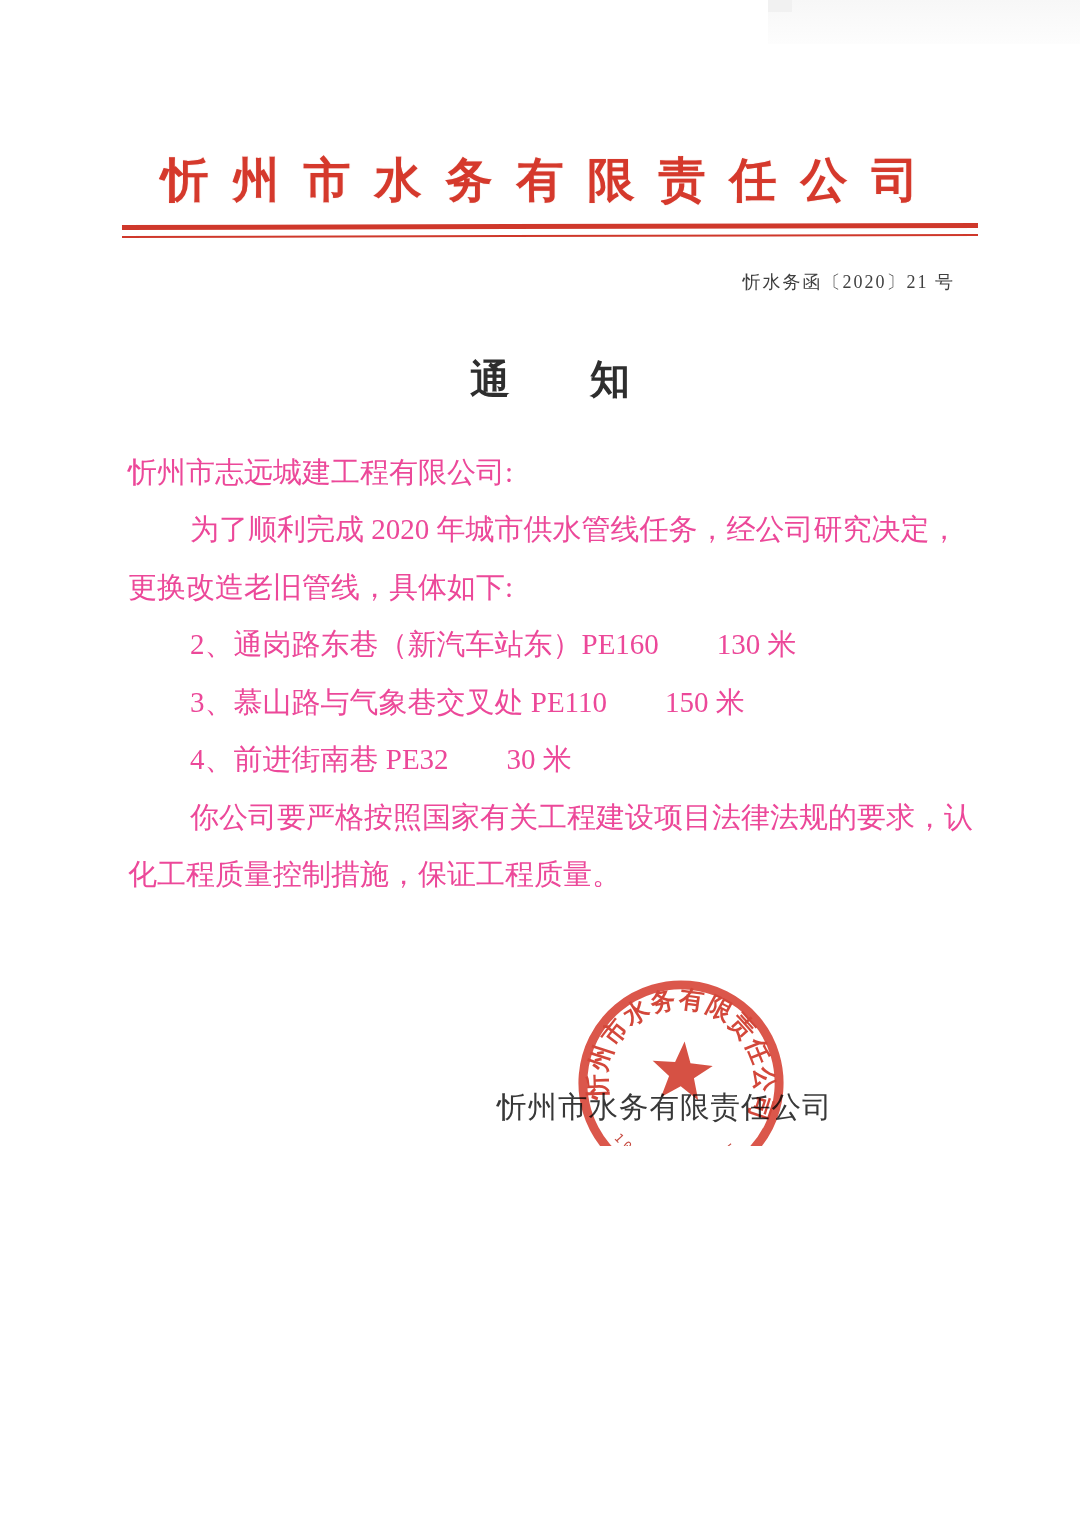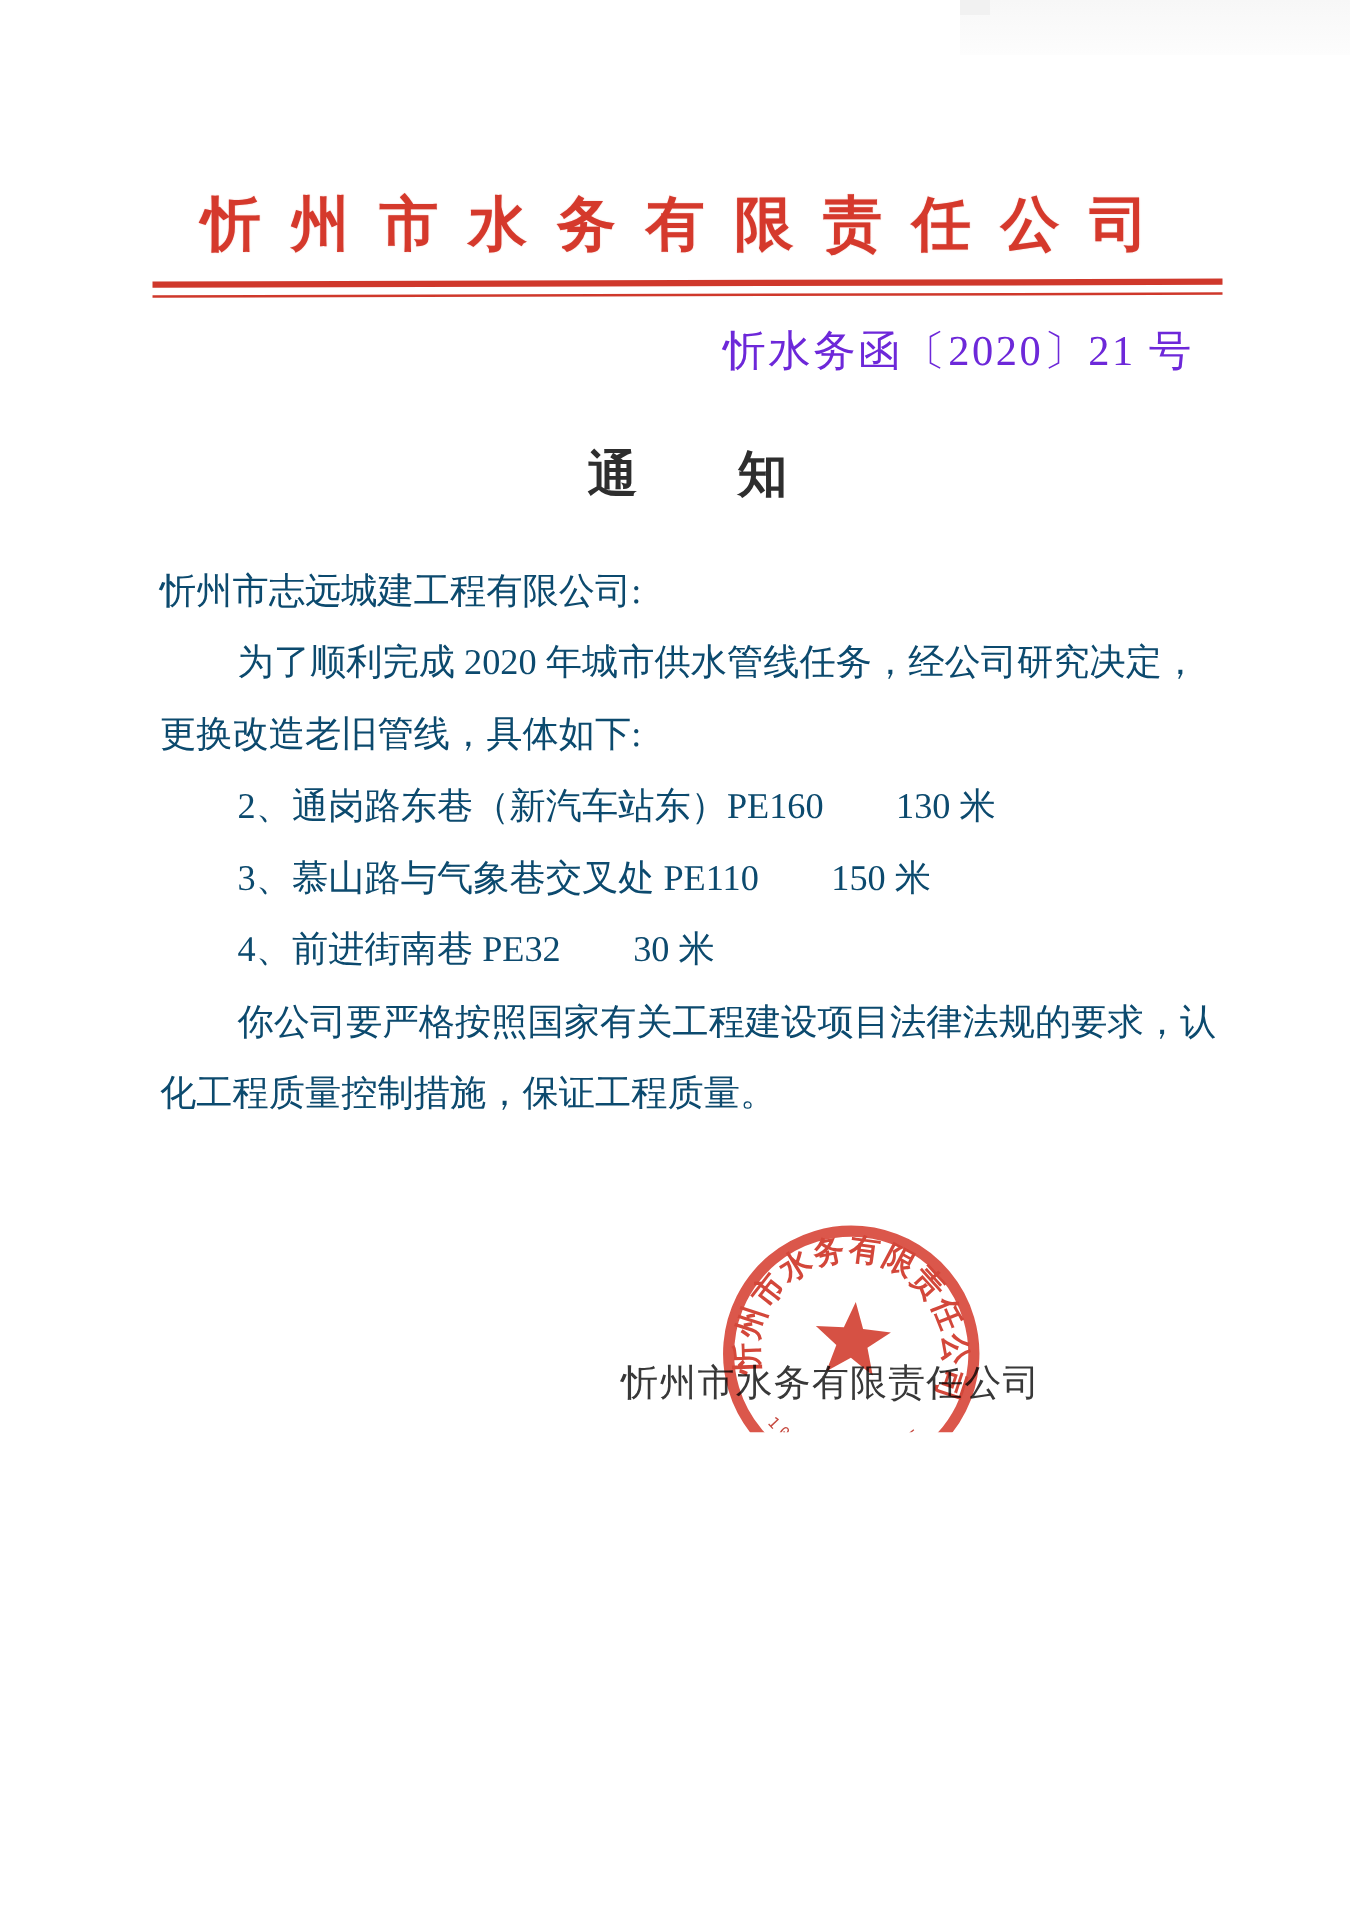--- a/index.html
+++ b/index.html
@@ -29,35 +29,35 @@
   }
   .header-divider {
     position:absolute; left:122px; top:224px; width:856px; height:13px;
     border-top:5px solid #cf382b;
     border-bottom:2px solid #cf382b;
     box-sizing:border-box;
     transform:rotate(-0.15deg);
   }
   .doc-number {
     position:absolute; right:125px; top:262px;
-    font-size:34px; line-height:40px; color:#6d28d9;
+    font-size:18px; line-height:40px; color:#404040;
     letter-spacing:2px; white-space:pre;
   }
   .notice-title {
     position:absolute; left:0; top:354px; width:1100px;
     text-align:center;
     font-size:40px; font-weight:bold; line-height:52px; color:#2e2e2e;
     white-space:pre;
   }
   .body-block {
     position:absolute; left:128px; top:444px; width:836px;
   }
   .body-line {
     height:57.5px; display:flex; align-items:center;
-    font-size:29px; color:#0c4a6e; white-space:pre;
+    font-size:29px; color:#ec4899; white-space:pre;
   }
   .indent { padding-left:62px;text-align:center; }
   .signature-company {
     position:absolute; left:497px; top:1085px;
     font-size:29.5px; line-height:44px; color:#383838;
     letter-spacing:1px; white-space:pre;
   }
   .signature-date {
     position:absolute; left:552px; top:1141px;
     font-size:29.5px; line-height:44px; color:#4c1d95;

